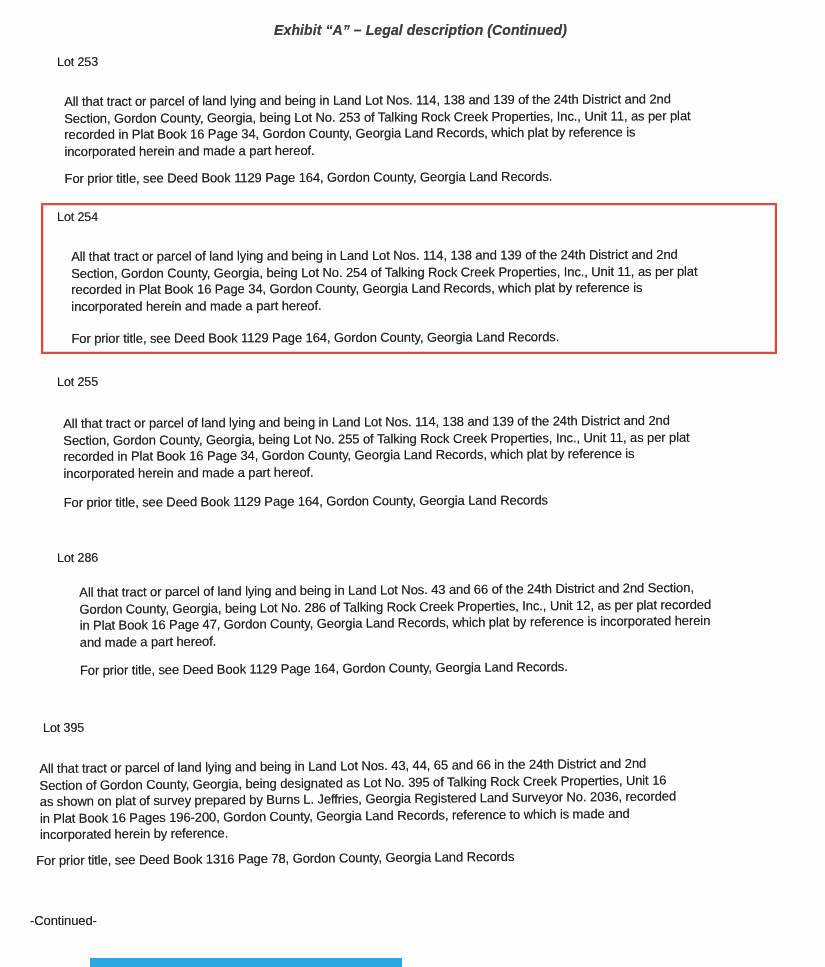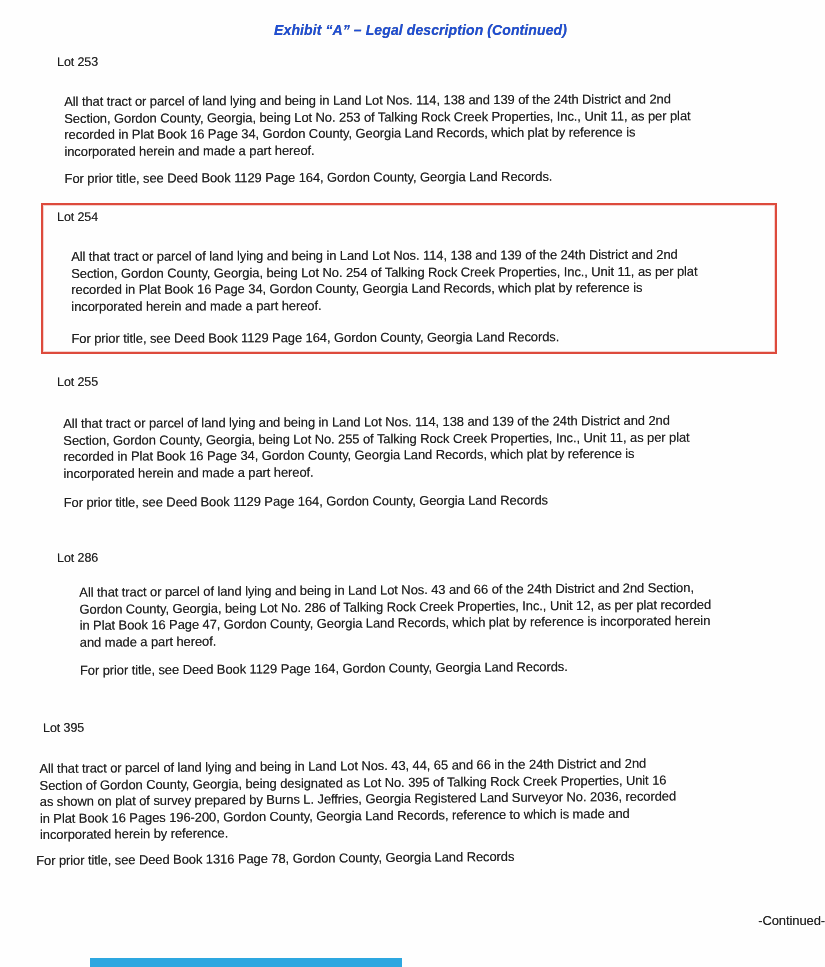--- a/index.html
+++ b/index.html
@@ -21,21 +21,21 @@
     left: 0;
     top: 22px;
     width: 100%;
     text-align: center;
     padding-left: 16px;
     box-sizing: border-box;
     font-size: 14px;
     font-weight: bold;
     font-style: italic;
     letter-spacing: 0.1px;
-    color: #1d4ed8;
+    color: #404040;
     text-shadow: 0 0 0.5px rgba(20,20,20,0.65);
   }
   .section {
     position: absolute;
     transform-origin: 0 0;
   }
   .lot-label {
     font-size: 12.5px;
     line-height: 16.5px;
     letter-spacing: -0.1px;
@@ -83,21 +83,21 @@
     height: 147px;
     border: 2px solid #dd4a3c;
     box-shadow: 0 0 0 1px rgba(221,74,60,0.25) inset;
     pointer-events: none;
   }
   .continued {
     position: absolute;
     left: 0;
     top: 913px;
     width: 100%;
-    text-align: right;
+    text-align: left;
     padding-left: 30px;
     box-sizing: border-box;
     font-size: 13px;
     letter-spacing: -0.1px;
     text-shadow: 0 0 0.55px rgba(30,30,30,0.6);
   }
   .accent-bar {
     position: absolute;
     left: 90px;
     top: 958px;

